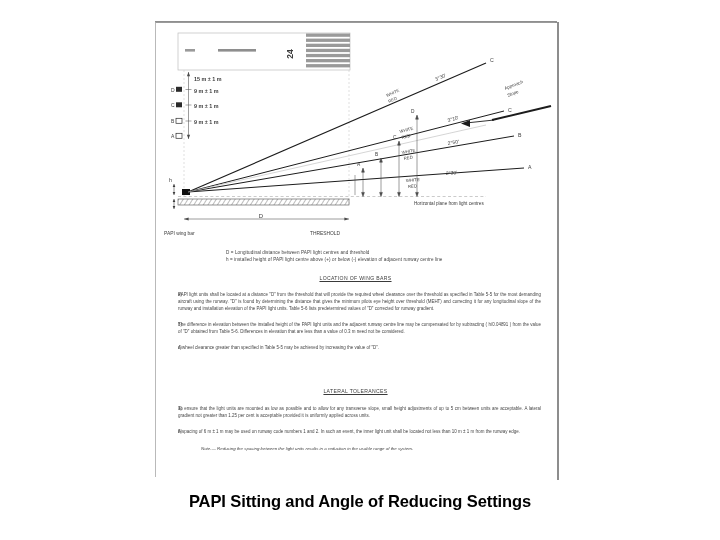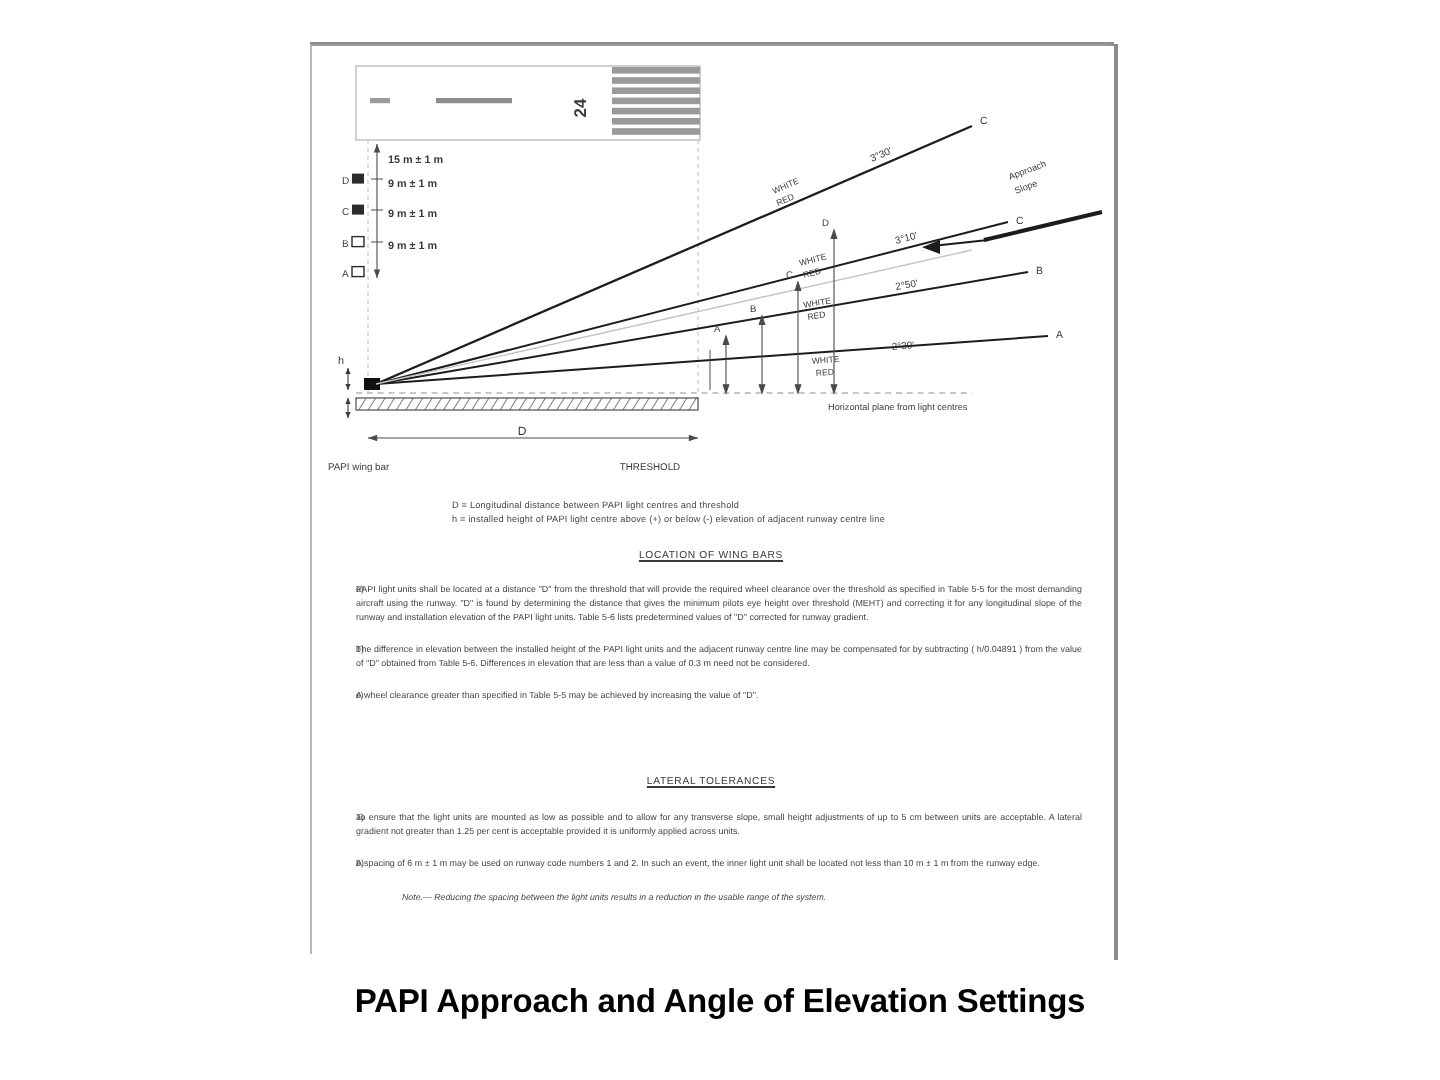--- a/index.html
+++ b/index.html
@@ -300,13 +300,13 @@
     <div class="para" style="margin-top:9px;">
       <div class="marker">b)</div>
       <div class="body">A spacing of 6 m ± 1 m may be used on runway code numbers 1 and 2.  In such an event, the inner light unit shall be located not less than 10 m ± 1 m from the runway edge.</div>
     </div>
 
     <div class="note" style="margin-top:10px;">Note.— Reducing the spacing between the light units results in a reduction in the usable range of the system.</div>
   </div>
 
 </div>
 
-<div id="caption">PAPI Approach and Angle of Elevation Settings</div>
+<div id="caption">PAPI Sitting and Angle of Reducing Settings</div>
 
 </body></html>

